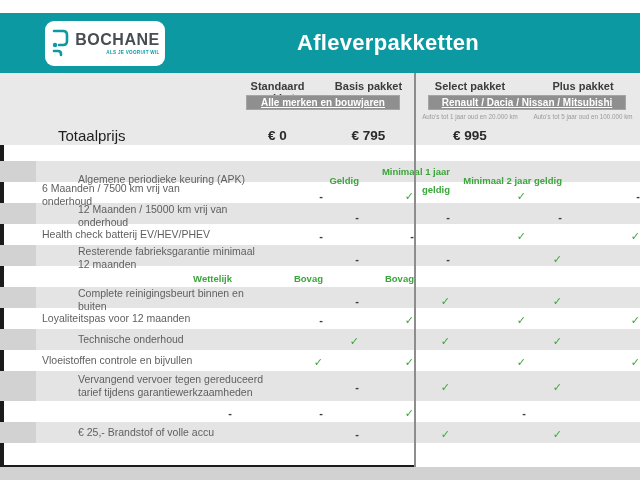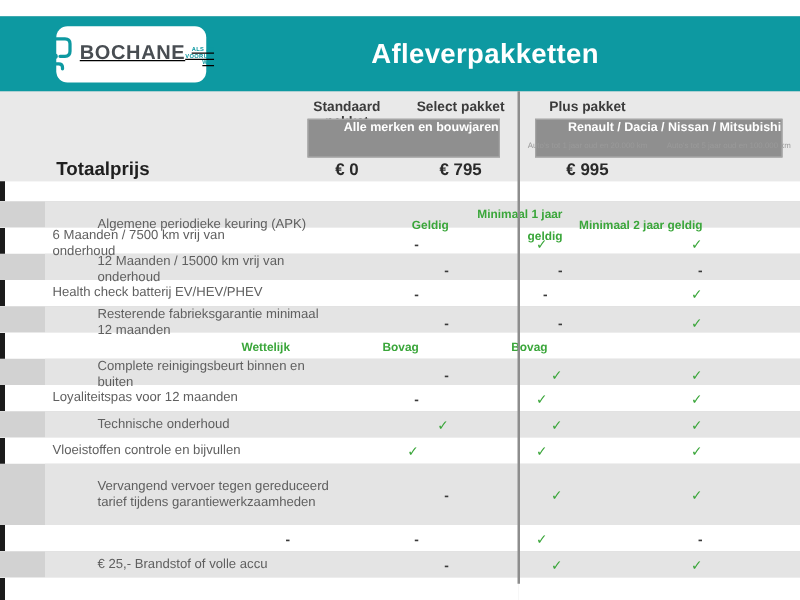--- a/index.html
+++ b/index.html
@@ -12,52 +12,52 @@
   .top-strip { height:13px; background:#ffffff; }
 
   
   .topbar { height:60px; background:#0d99a1; position:relative; }
   .logo-box {
     position:absolute; left:45px; top:8px; width:120px; height:45px;
     background:#ffffff; border-radius:9px;
     display:flex; align-items:center; justify-content:center; gap:5px;
   }
   .logo-icon { width:20px; height:30px; flex:0 0 auto; }
-  .logo-texts { display:flex; flex-direction:row;text-decoration:underline; }
+  .logo-texts { display:flex; flex-direction:column; }
   .logo-brand { font-size:16px; font-weight:bold; color:#484d52; letter-spacing:0.5px; line-height:1; }
   .logo-tagline { font-size:4.6px; font-weight:bold; color:#0d99a1; text-align:right; margin-top:2px; letter-spacing:0.3px; }
   .page-title {
     position:absolute; left:297px; top:50%; transform:translateY(-50%);
     color:#ffffff; font-size:22px; font-weight:bold; letter-spacing:0.3px;
   }
 
   
   .cols { display:grid; grid-template-columns:232px 91px 91px 112px 114px; }
 
   
   .header-section { background:#e9e9e9; height:72px; padding-top:7px; }
   .pkg-name { font-size:11px; font-weight:bold; color:#3b3b3b; text-align:center; height:14px; }
   .badges-row { display:grid; grid-template-columns:232px 182px 226px; height:17px; margin-top:1px; }
   .badge {
     background:#8f8f8f; border:1px solid #a5a5a5; color:#ffffff;
-    font-size:10px; font-weight:bold; text-align:right;
-    height:31px; line-height:13px; margin:0 14px;
+    font-size:10px; font-weight:bold; text-align:center;
+    height:15px; line-height:13px; margin:0 14px;text-decoration:underline;
   }
   .subnote { font-size:6.3px; color:#9a9a9a; text-align:center; height:10px; line-height:10px; }
   .price-row { height:27px; align-items:center; }
-  .total-label { font-size:15px; font-weight:bold; color:#1f1f1f; padding-left:45px; }
+  .total-label { font-size:15px; font-weight:normal; color:#1f1f1f; padding-left:58px; }
   .price { font-size:13.5px; font-weight:bold; color:#2a2a2a; text-align:center; }
 
   .gap-row { height:16px; background:#ffffff; box-shadow:inset 4px 0 0 0 #1b1b1b; }
 
   
   .feature-row { height:21px; align-items:center; }
   .feature-row.gray { background:#e4e4e4;margin-left:36px; }
-  .feature-row.white { background:#ffffff; box-shadow:inset 4px 0 0 0 #1b1b1b;gap:12px; }
-  .feature-row.tall { height:49px; }
+  .feature-row.white { background:#ffffff; box-shadow:inset 4px 0 0 0 #1b1b1b; }
+  .feature-row.tall { height:30px; }
   .feature-label { font-size:10.5px; color:#5f5f5f; padding-left:42px; line-height:1.2; }
   .val { text-align:right; }
   .check-icon { color:#3aa63a; font-size:11px; font-weight:bold; }
   .dash-icon { color:#3a3a3a; font-size:11px; font-weight:bold; }
   .green-text { color:#3aa63a; font-size:9.5px; font-weight:bold; }
 
   
   .table-end { display:flex; height:24px; }
   .table-end-left {
     width:415px; background:#ffffff;
@@ -87,20 +87,21 @@
       <div class="logo-tagline">ALS JE VOORUIT WIL</div>
     </div>
   </div>
   <h1 class="page-title">Afleverpakketten</h1>
 </div>
 
 <div class="header-section">
   <div class="cols">
     <div></div>
     <div class="pkg-name">Standaard pakket</div>
+    <div class="pkg-name">Basis pakket</div>
     <div class="pkg-name">Select pakket</div>
     <div class="pkg-name">Plus pakket</div>
   </div>
   <div class="badges-row">
     <div></div>
     <div class="badge">Alle merken en bouwjaren</div>
     <div class="badge">Renault / Dacia / Nissan / Mitsubishi</div>
   </div>
   <div class="cols">
     <div></div>

